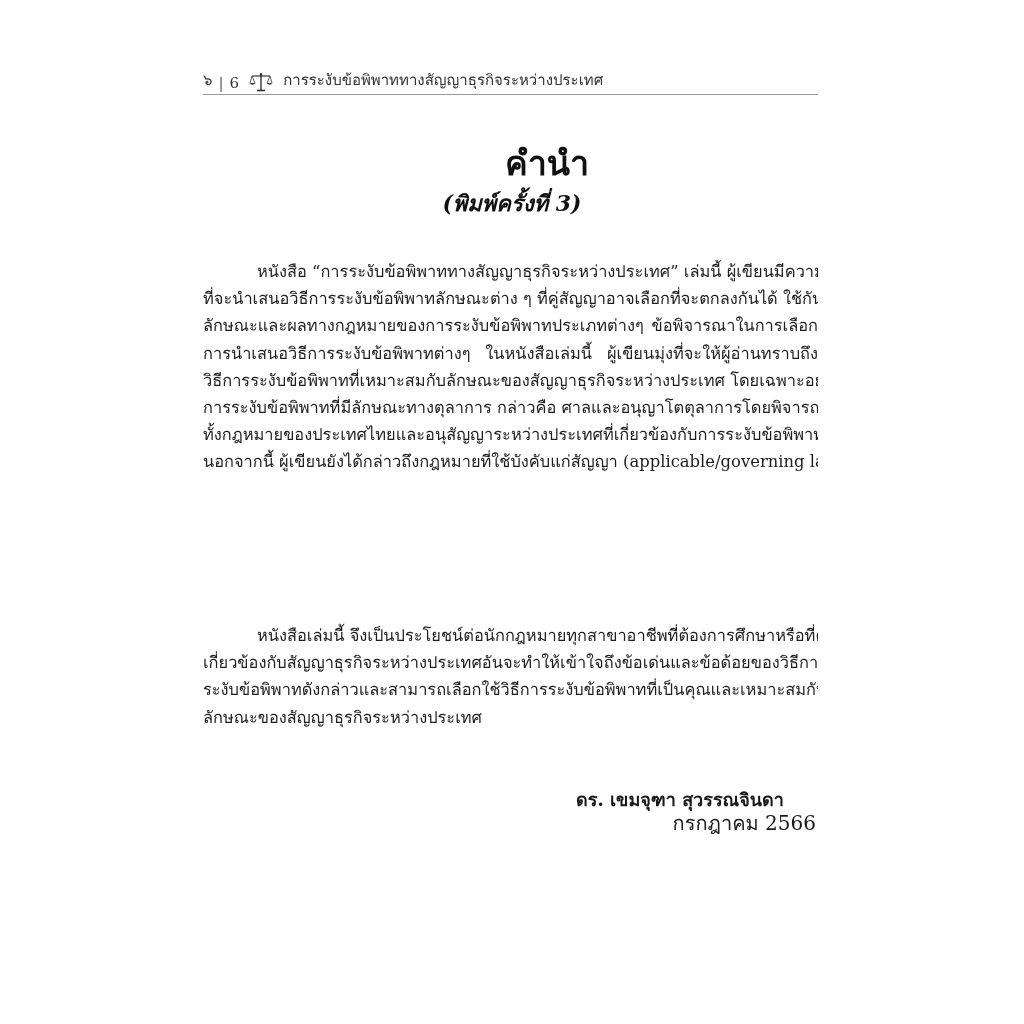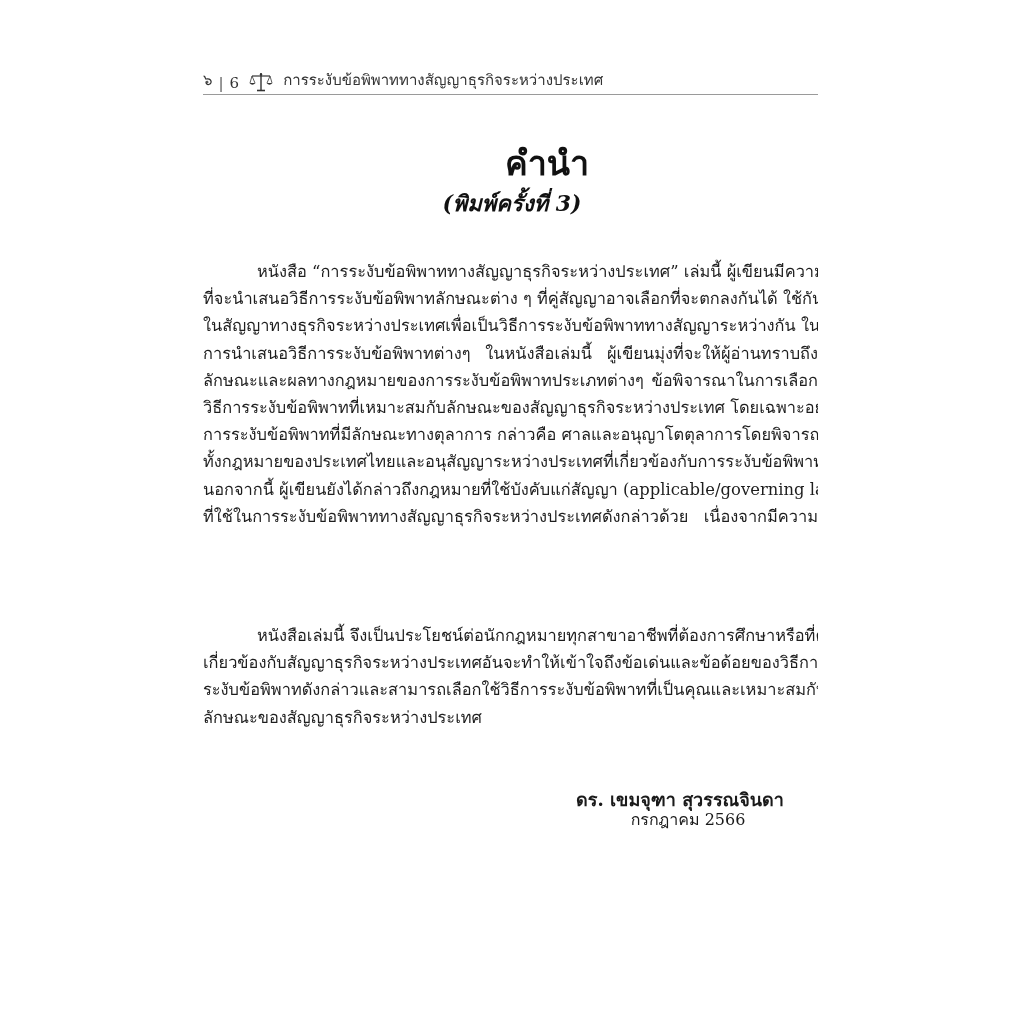--- a/index.html
+++ b/index.html
@@ -96,24 +96,25 @@
     .signature .name {
       position: absolute;
       left: 0; top: 785px;
       width: 240px;
       font-weight: bold;
       font-size: 18px;
       white-space: nowrap;
     }
     .signature .date {
       position: absolute;
-      left: 8px; top: 807px;
+      left: 16px; top: 807px;
       width: 240px;
-      font-size: 16px;
+      font-size: 20px;
       white-space: nowrap;
+      text-align: right;
     }
   </style>
 </head>
 <body>
 
 <div class="page-header">
   <span class="pg-thai">๖</span>
   <span class="sep">|</span>
   <span class="pg-arabic">6</span>
   <span class="scale-icon">
@@ -132,28 +133,26 @@
   </span>
   <span class="book-title">การระงับข้อพิพาททางสัญญาธุรกิจระหว่างประเทศ</span>
 </div>
 
 <div class="title main">คำนำ</div>
 <div class="title sub">(พิมพ์ครั้งที่ 3)</div>
 
 <div class="body-text para1">
   <span class="line indent">หนังสือ “การระงับข้อพิพาททางสัญญาธุรกิจระหว่างประเทศ” เล่มนี้ ผู้เขียนมีความตั้งใจ</span>
   <span class="line">ที่จะนำเสนอวิธีการระงับข้อพิพาทลักษณะต่าง ๆ ที่คู่สัญญาอาจเลือกที่จะตกลงกันได้ ใช้กัน</span>
-  <span class="line">ในสัญญาทางธุรกิจระหว่างประเทศเพื่อเป็นวิธีการระงับข้อพิพาททางสัญญาระหว่างกัน ใน</span>
+  <span class="line">ลักษณะและผลทางกฎหมายของการระงับข้อพิพาทประเภทต่างๆ  ข้อพิจารณาในการเลือก</span>
   <span class="line">การนำเสนอวิธีการระงับข้อพิพาทต่างๆ  ในหนังสือเล่มนี้ ผู้เขียนมุ่งที่จะให้ผู้อ่านทราบถึง</span>
-  <span class="line">ลักษณะและผลทางกฎหมายของการระงับข้อพิพาทประเภทต่างๆ  ข้อพิจารณาในการเลือก</span>
   <span class="line">วิธีการระงับข้อพิพาทที่เหมาะสมกับลักษณะของสัญญาธุรกิจระหว่างประเทศ โดยเฉพาะอย่างยิ่ง</span>
   <span class="line">การระงับข้อพิพาทที่มีลักษณะทางตุลาการ กล่าวคือ ศาลและอนุญาโตตุลาการโดยพิจารณา</span>
   <span class="line">ทั้งกฎหมายของประเทศไทยและอนุสัญญาระหว่างประเทศที่เกี่ยวข้องกับการระงับข้อพิพาท</span>
   <span class="line">นอกจากนี้ ผู้เขียนยังได้กล่าวถึงกฎหมายที่ใช้บังคับแก่สัญญา (applicable/governing law)</span>
-  <span class="line">ที่ใช้ในการระงับข้อพิพาททางสัญญาธุรกิจระหว่างประเทศดังกล่าวด้วย เนื่องจากมีความ</span>
 </div>
 
 <div class="body-text para2">
   <span class="line indent">หนังสือเล่มนี้ จึงเป็นประโยชน์ต่อนักกฎหมายทุกสาขาอาชีพที่ต้องการศึกษาหรือที่ต้อง</span>
   <span class="line">เกี่ยวข้องกับสัญญาธุรกิจระหว่างประเทศอันจะทำให้เข้าใจถึงข้อเด่นและข้อด้อยของวิธีการ</span>
   <span class="line">ระงับข้อพิพาทดังกล่าวและสามารถเลือกใช้วิธีการระงับข้อพิพาทที่เป็นคุณและเหมาะสมกับ</span>
   <span class="line last">ลักษณะของสัญญาธุรกิจระหว่างประเทศ</span>
 </div>
 
 <div class="signature">

